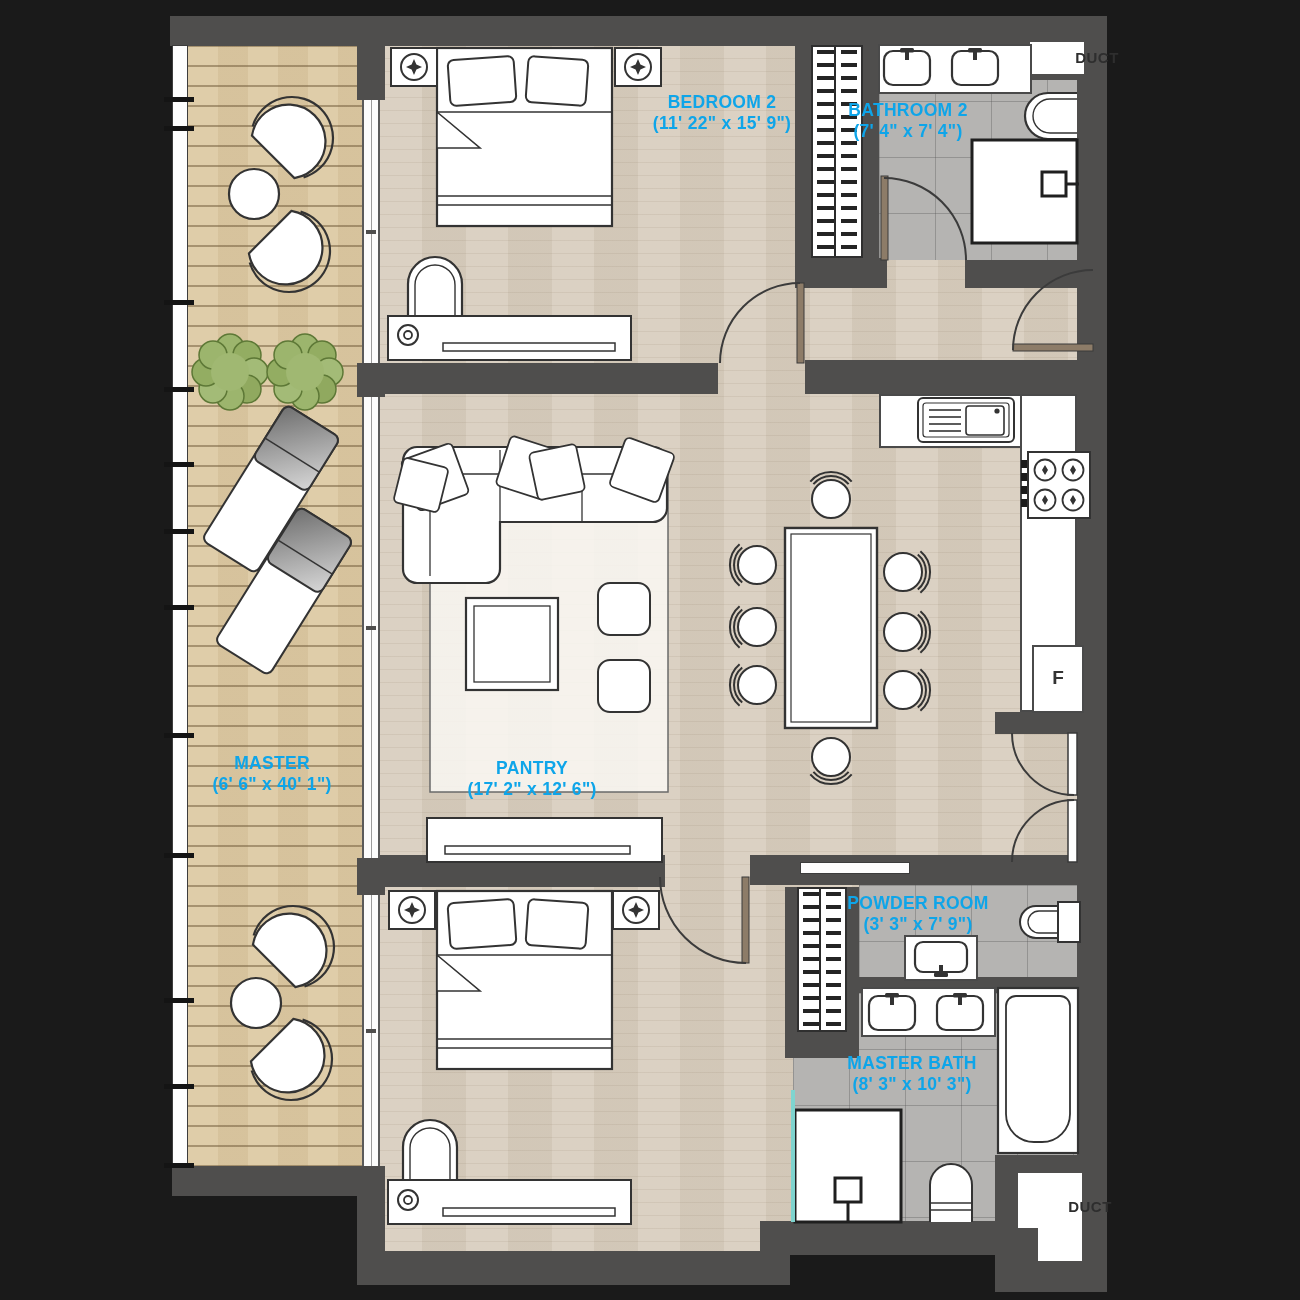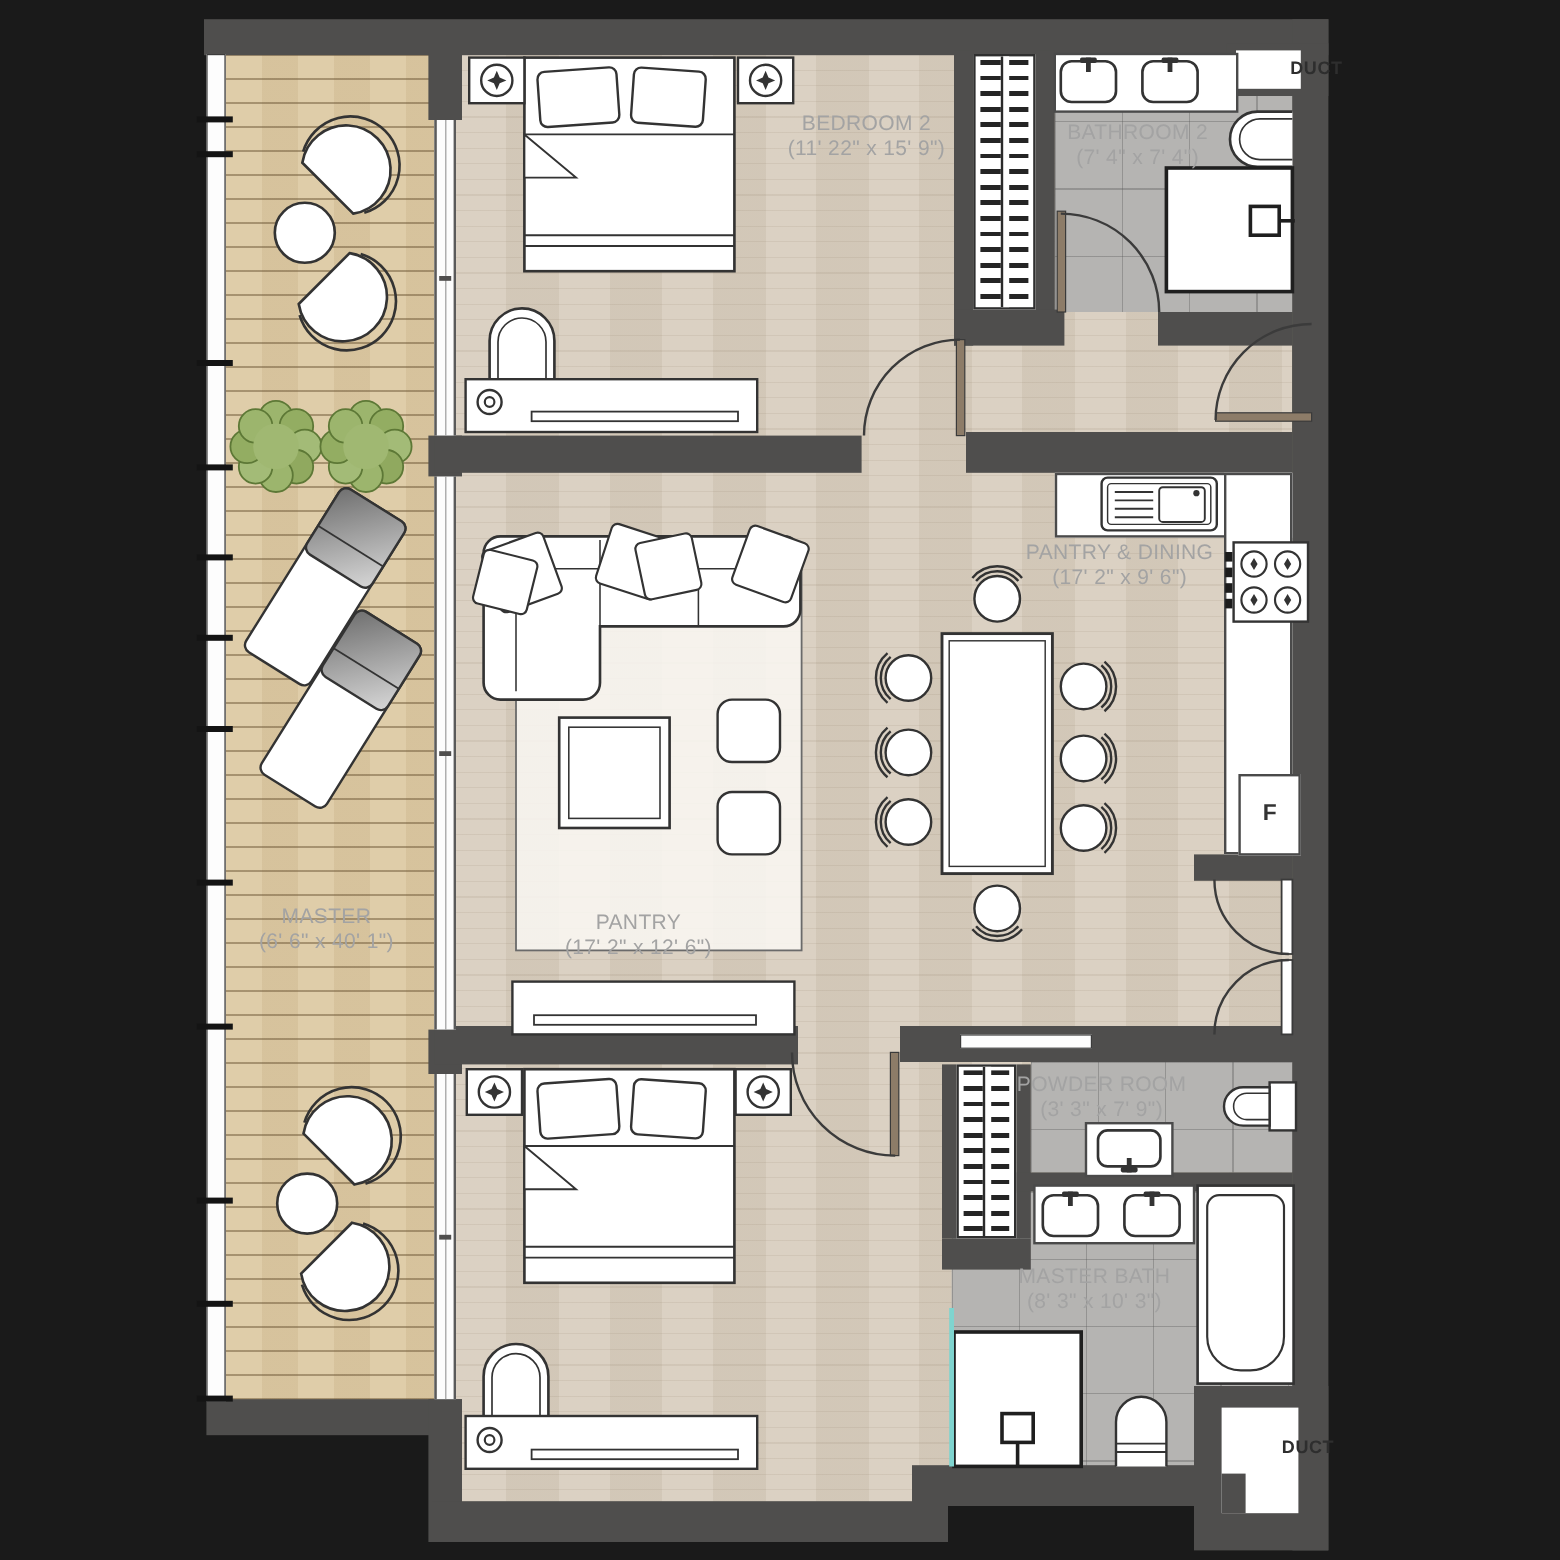--- a/index.html
+++ b/index.html
@@ -23,22 +23,22 @@
   .glass::before{content:"";position:absolute;left:50%;top:0;bottom:0;width:1px;background:#9b9b9b;}
   .glass::after{content:"";position:absolute;left:15%;right:15%;top:calc(50% - 2px);height:4px;background:#4f4e4d;}
   .rail{position:absolute;background:#fdfdfd;border:1px solid #3c3c3c;box-sizing:border-box;}
   .tick{position:absolute;width:30px;height:5px;background:#141414;left:164px;}
   .closet{position:absolute;background:#fff;border:2px solid #2f2f2f;box-sizing:border-box;}
   .closet::before{content:"";position:absolute;left:4px;right:4px;top:3px;bottom:3px;
       background:repeating-linear-gradient(180deg,#242424 0 4px,rgba(0,0,0,0) 4px 13px);}
   .closet::after{content:"";position:absolute;left:50%;top:0;bottom:0;width:7px;margin-left:-3.5px;
       background:#fff;border-left:2px solid #2a2a2a;box-sizing:border-box;}
   .ductbox{position:absolute;background:#fff;}
-  .room-label{position:absolute;text-align:center;font-size:17.5px;line-height:21px;font-weight:400;
-      color:#a3a3a3;letter-spacing:.3px;white-space:nowrap;}
+  .room-label{position:absolute;text-align:center;font-size:17.5px;line-height:21px;font-weight:700;
+      color:#0ea5e9;letter-spacing:.3px;white-space:nowrap;}
   .small-label{position:absolute;text-align:center;font-size:15px;line-height:18px;font-weight:600;
       color:#2e2e2e;letter-spacing:.5px;padding-left:40px;}
   .f-label{position:absolute;text-align:center;font-size:19px;line-height:19px;font-weight:600;color:#333;}
   svg{position:absolute;left:0;top:0;}
 </style>
 </head>
 <body>
 
 <div class="plan">
 
@@ -392,27 +392,23 @@
     <circle cx="256" cy="1003" r="25" fill="#fff" stroke="#333" stroke-width="2.2"></circle>
     <g transform="translate(287,1055) rotate(135)">
         <use href="#fanchair"></use>
       </g>
   </svg>
 
   <div class="room-label" style="left:597px;top:92px;width:250px;">
     <span>BEDROOM 2</span><br>
     <span>(11' 22" x 15' 9")</span>
   </div>
-  <div class="room-label" style="left:848px;top:100px;width:200px;">
+  <div class="room-label" style="left:808px;top:100px;width:200px;">
     <span>BATHROOM 2</span><br>
     <span>(7' 4" x 7' 4")</span>
-  </div>
-  <div class="room-label" style="left:808px;top:450px;width:250px;">
-    <span>PANTRY &amp; DINING</span><br>
-    <span>(17' 2" x 9' 6")</span>
   </div>
   <div class="room-label" style="left:407px;top:758px;width:250px;">
     <span>PANTRY</span><br>
     <span>(17' 2" x 12' 6")</span>
   </div>
   <div class="room-label" style="left:186px;top:753px;width:172px;">
     <span>MASTER</span><br>
     <span>(6' 6" x 40' 1")</span>
   </div>
   <div class="room-label" style="left:818px;top:893px;width:200px;">

